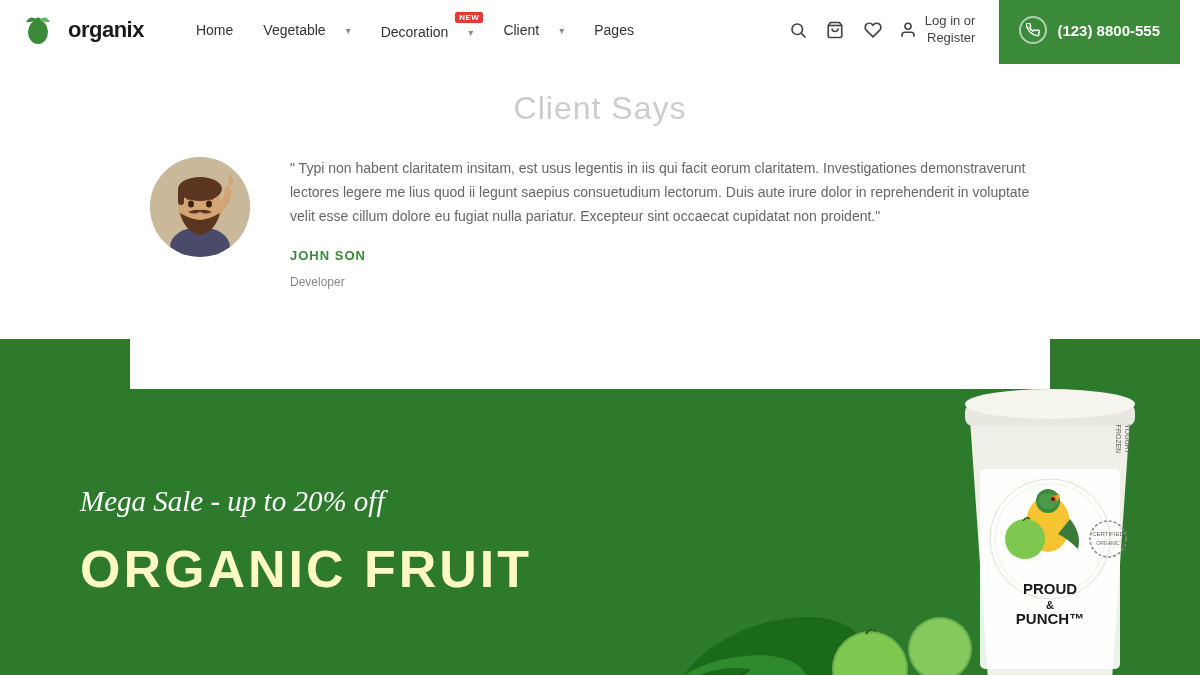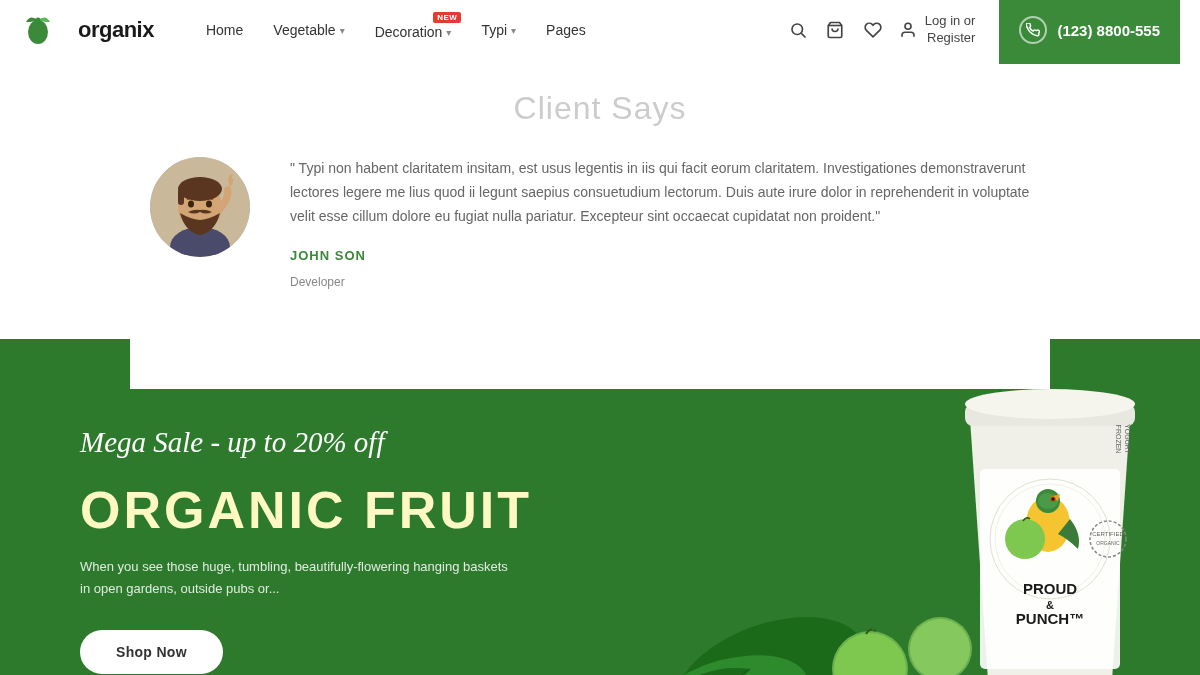--- a/index.html
+++ b/index.html
@@ -11,21 +11,21 @@
       align-items: center;
       background: #fff;
       height: 60px;
       padding: 0 20px;
       position: relative;
       z-index: 10;
     }
     .logo {
       display: flex;
       align-items: center;
-      gap: 22px;
+      gap: 12px;
       text-decoration: none;
       margin-right: 40px;
       justify-content: center;
     }
     .logo-icon {
       width: 36px;
       height: 36px;
     }
     .logo-text {
       font-size: 22px;
@@ -35,21 +35,21 @@
     }
     .nav {
       display: flex;
       align-items: center;
       gap: 6px;
       flex: 1;
     }
     .nav-item {
       display: flex;
       align-items: center;
-      gap: 4px;
+      gap: 20px;
       padding: 6px 12px;
       font-size: 14px;
       font-weight: 500;
       color: #333;
       cursor: pointer;
       position: relative;
       text-decoration: none;
       border-radius: 3px;
     }
     .nav-badge {
@@ -258,21 +258,21 @@
     <a class="nav-item" href="#">
       <span>Vegetable</span>
       <span class="nav-chevron">▾</span>
     </a>
     <a class="nav-item" href="#" style="position:relative; padding-top: 10px;">
       <span class="nav-badge">NEW</span>
       <span>Decoration</span>
       <span class="nav-chevron">▾</span>
     </a>
     <a class="nav-item" href="#">
-      <span>Typi</span>
+      <span>Client</span>
       <span class="nav-chevron">▾</span>
     </a>
     <a class="nav-item" href="#">
       <span>Pages</span>
     </a>
   </nav>
 
   <div class="header-icons">
     <span class="header-icon">
       <svg width="18" height="18" viewBox="0 0 24 24" fill="none" stroke="currentColor" stroke-width="2.2">
@@ -361,22 +361,20 @@
   </div>
 </section>
 
 <section class="promo-section">
 
   <div style="position:absolute; top:0; left:130px; width:920px; height:50px; background:#fff; z-index:0;"></div>
 
   <div class="promo-content">
     <div class="promo-sale-text">Mega Sale - up to 20% off</div>
     <div class="promo-title">ORGANIC FRUIT</div>
-    <p class="promo-description">When you see those huge, tumbling, beautifully-flowering hanging baskets in open gardens, outside pubs or...</p>
-    <button class="shop-now-btn">Shop Now</button>
   </div>
 
   <div class="promo-product">
     <svg width="650" height="420" viewBox="0 0 650 420" xmlns="http://www.w3.org/2000/svg">
 
       <ellipse cx="220" cy="340" rx="100" ry="55" fill="#1a6a1a" transform="rotate(-20 220 340)"></ellipse>
       <ellipse cx="180" cy="360" rx="80" ry="40" fill="#2d8a2d" transform="rotate(-15 180 360)"></ellipse>
 
       <path d="M80 420 Q120 320 200 330 Q160 380 80 420Z" fill="#1a6a1a"></path>
       <path d="M80 420 Q140 390 200 330 Q150 370 80 420Z" fill="#2d7a2d"></path>

